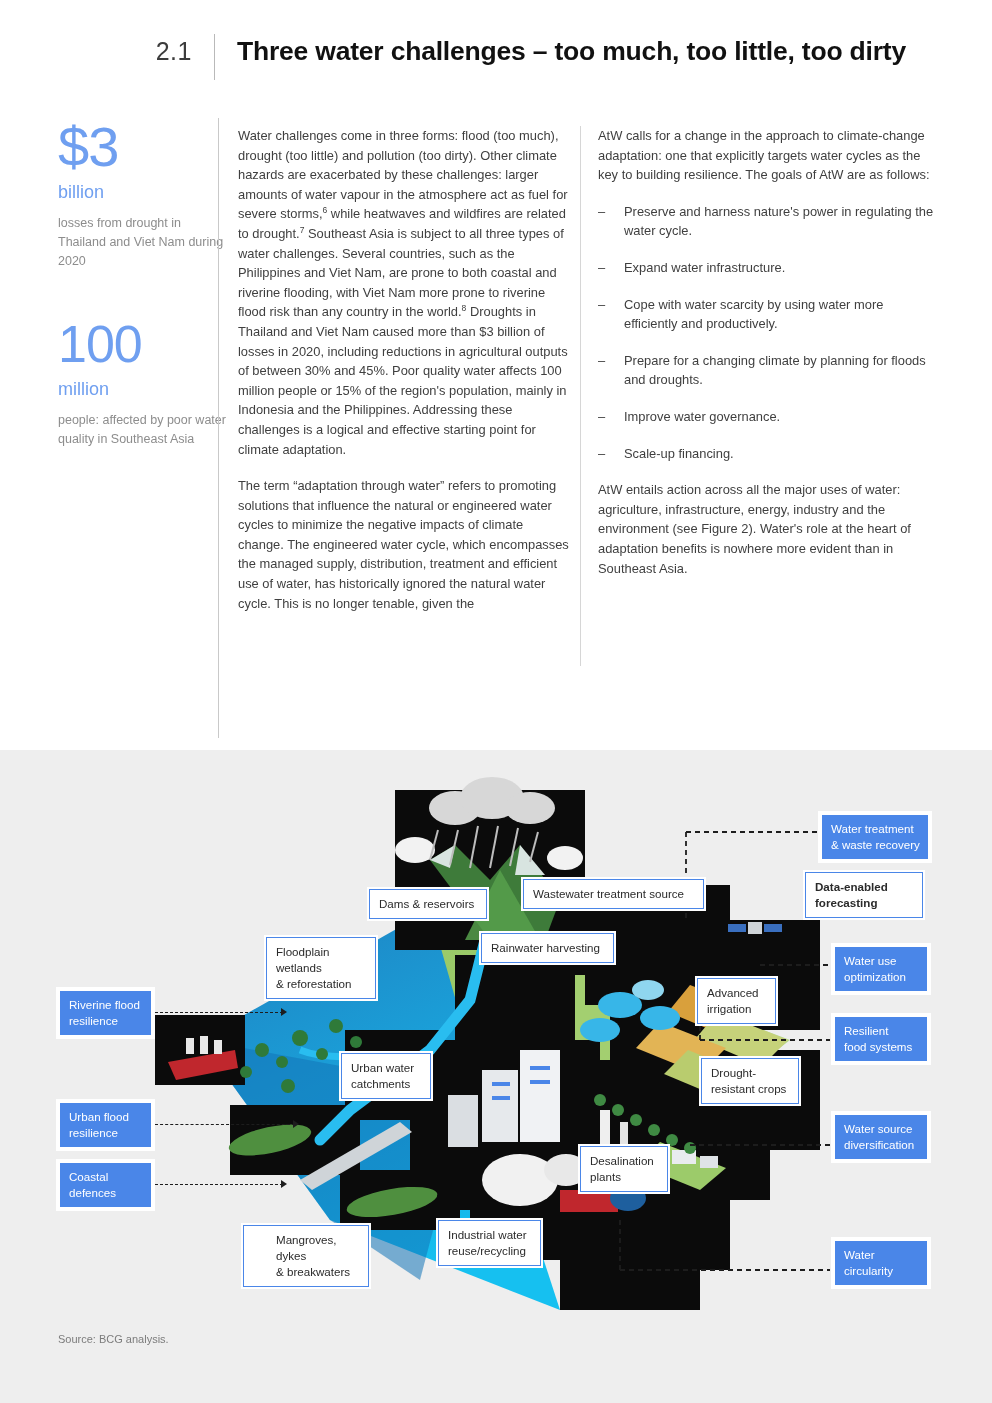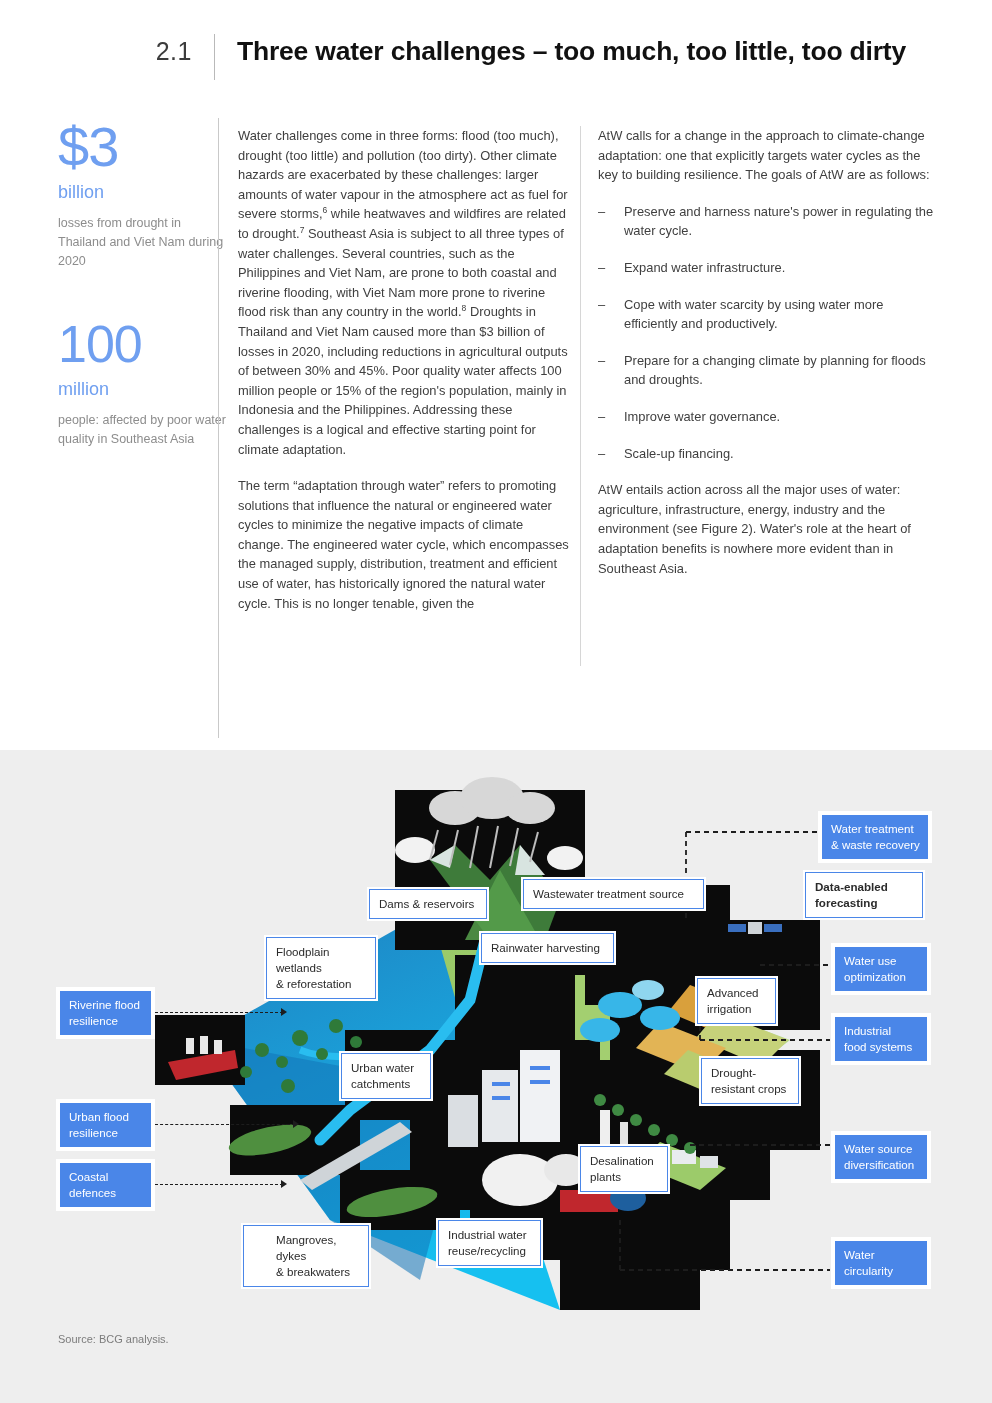--- a/index.html
+++ b/index.html
@@ -438,23 +438,23 @@
 irrigation</div>
     <div class="lbl outline" style="left:701px; top:308px; width:98px;">Drought-
 resistant crops</div>
     <div class="lbl outline" style="left:805px; top:122px; width:118px;font-weight:bold;">Data-enabled
 forecasting</div>
 
     <div class="lbl filled" style="left:820px; top:63px;  width:110px;">Water treatment
 &amp; waste recovery</div>
     <div class="lbl filled" style="left:833px; top:195px; width:96px;">Water use
 optimization</div>
-    <div class="lbl filled" style="left:833px; top:265px; width:96px;">Industrial
+    <div class="lbl filled" style="left:833px; top:265px; width:96px;">Resilient
 food systems</div>
-    <div class="lbl filled" style="left:833px; top:363px; width:96px;margin-top:20px;">Water source
+    <div class="lbl filled" style="left:833px; top:363px; width:96px;">Water source
 diversification</div>
     <div class="lbl filled" style="left:833px; top:489px; width:96px;">Water
 circularity</div>
 
     <div class="dash" style="left:155px; top:262px; width:128px;"></div>
     <div class="arrow" style="left:281px; top:258px;"></div>
     <div class="dash" style="left:155px; top:374px; width:140px;"></div>
     <div class="arrow" style="left:293px; top:370px;"></div>
     <div class="dash" style="left:155px; top:434px; width:128px;"></div>
     <div class="arrow" style="left:281px; top:430px;"></div>

